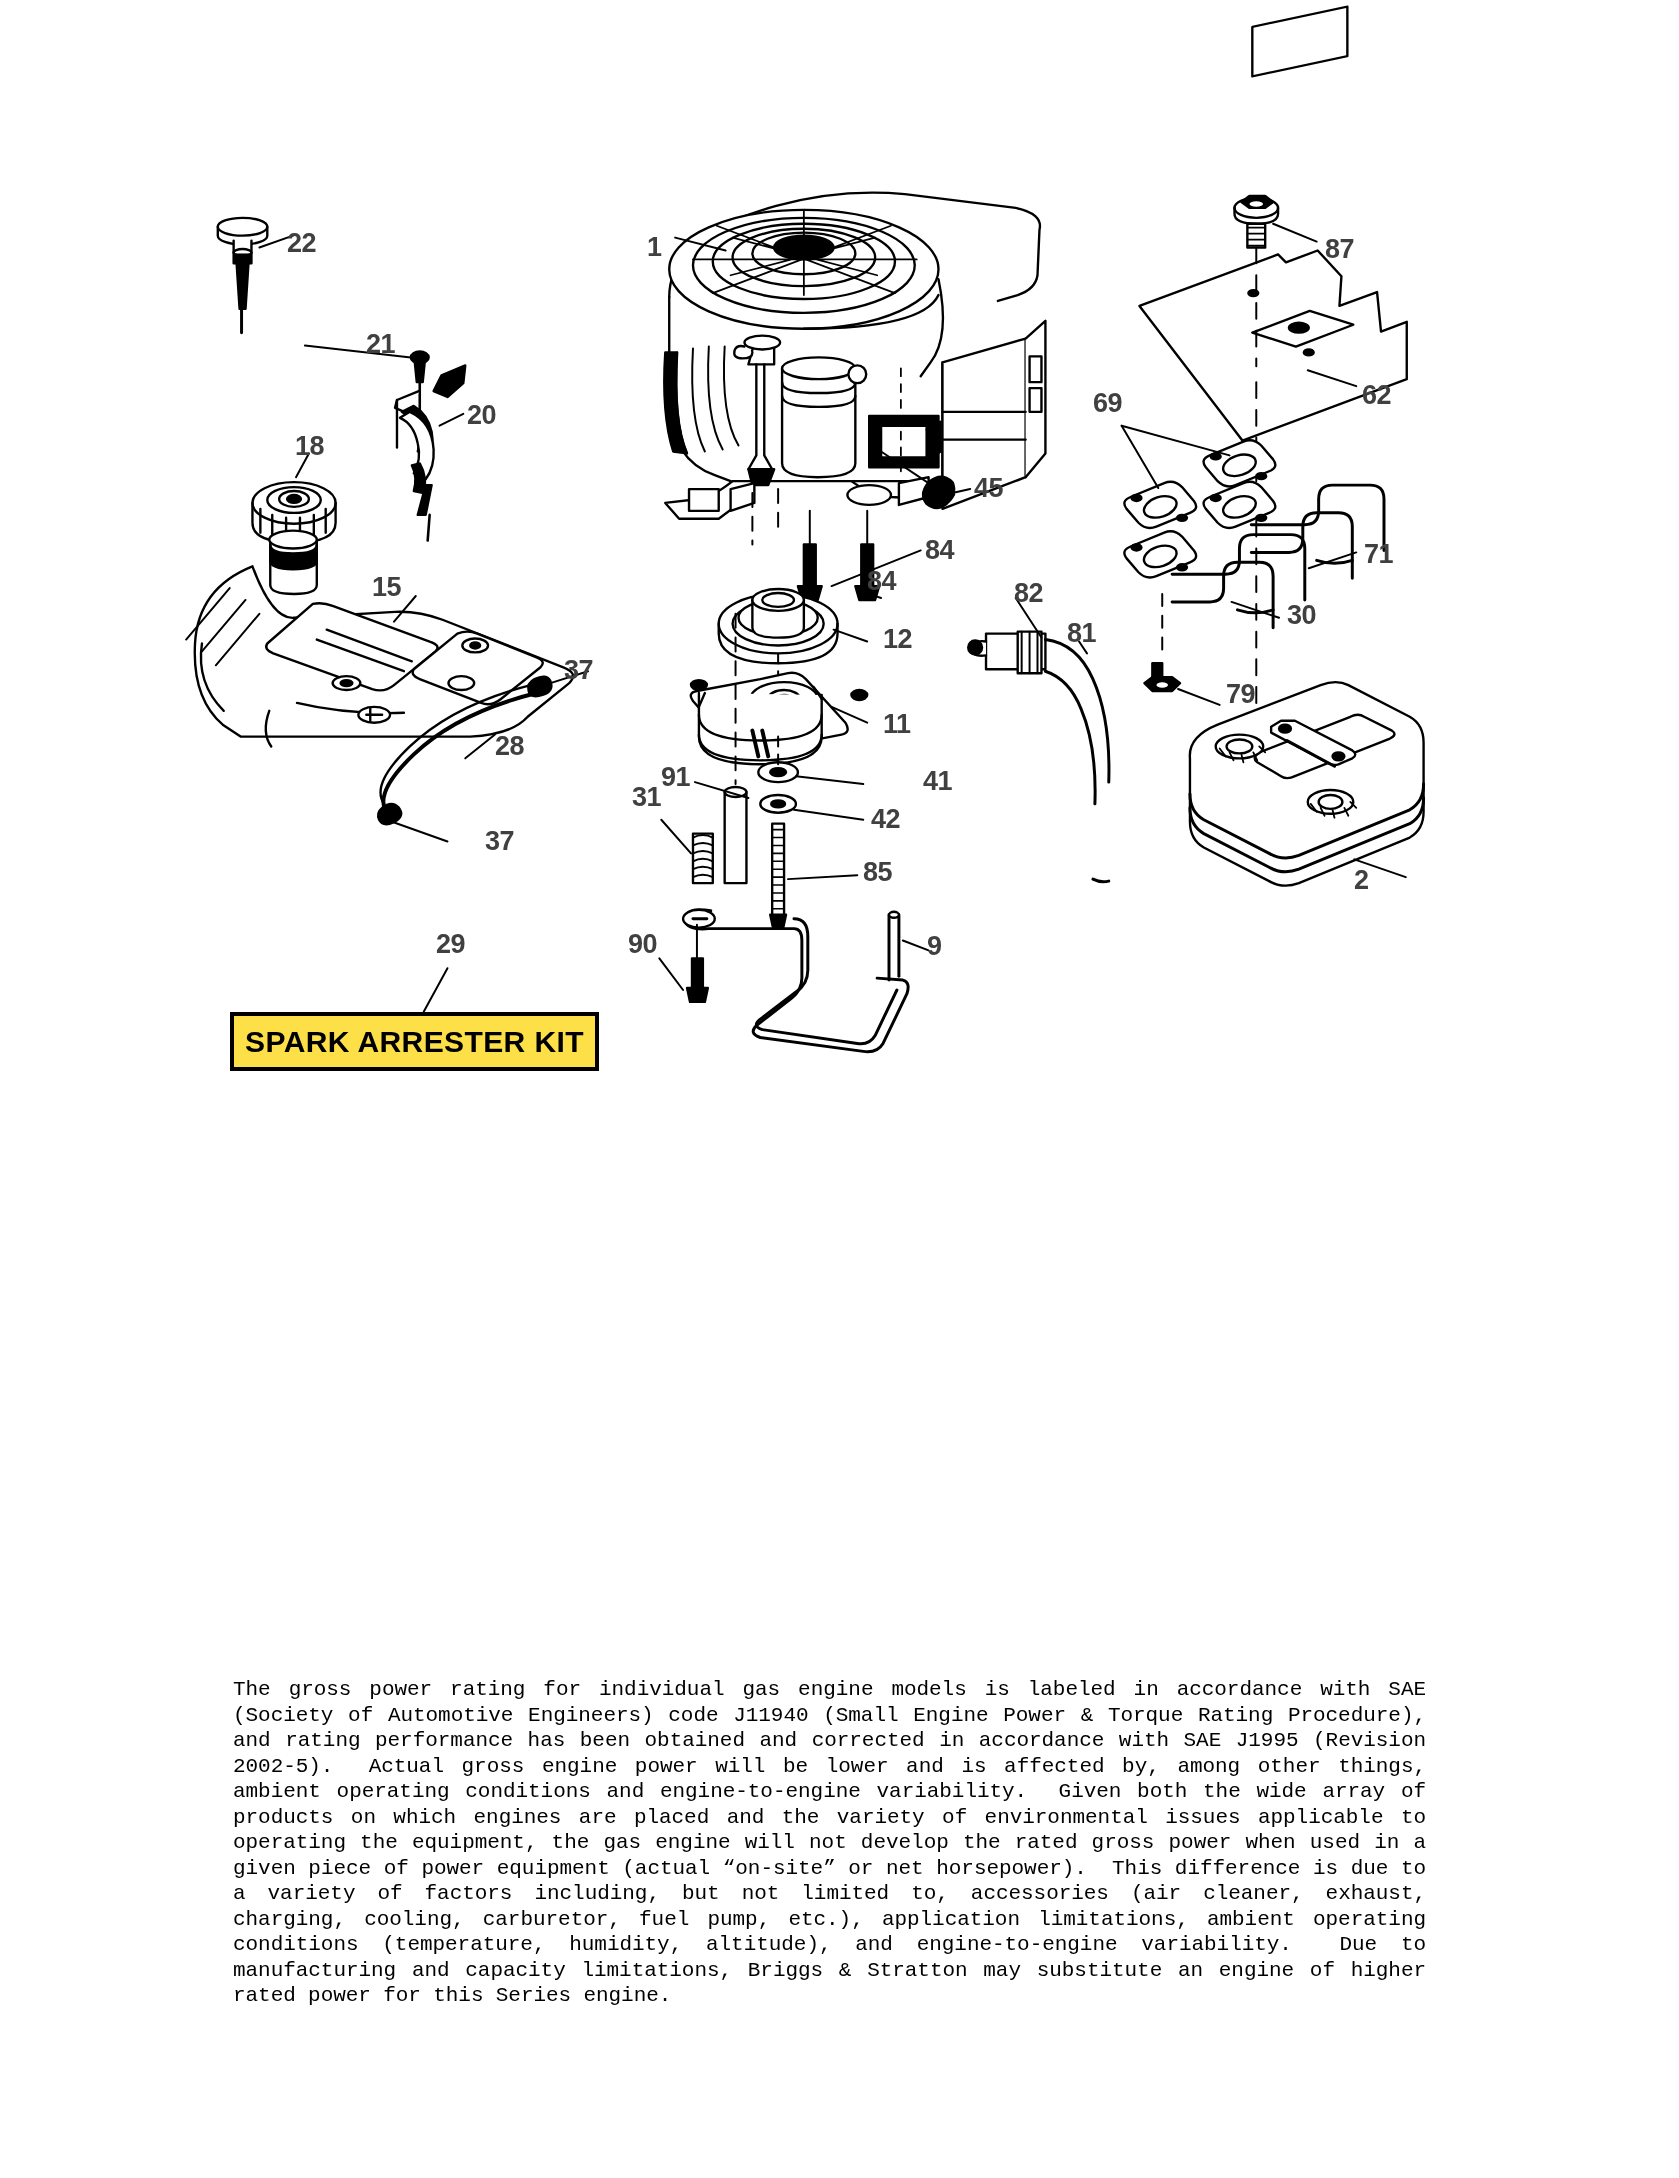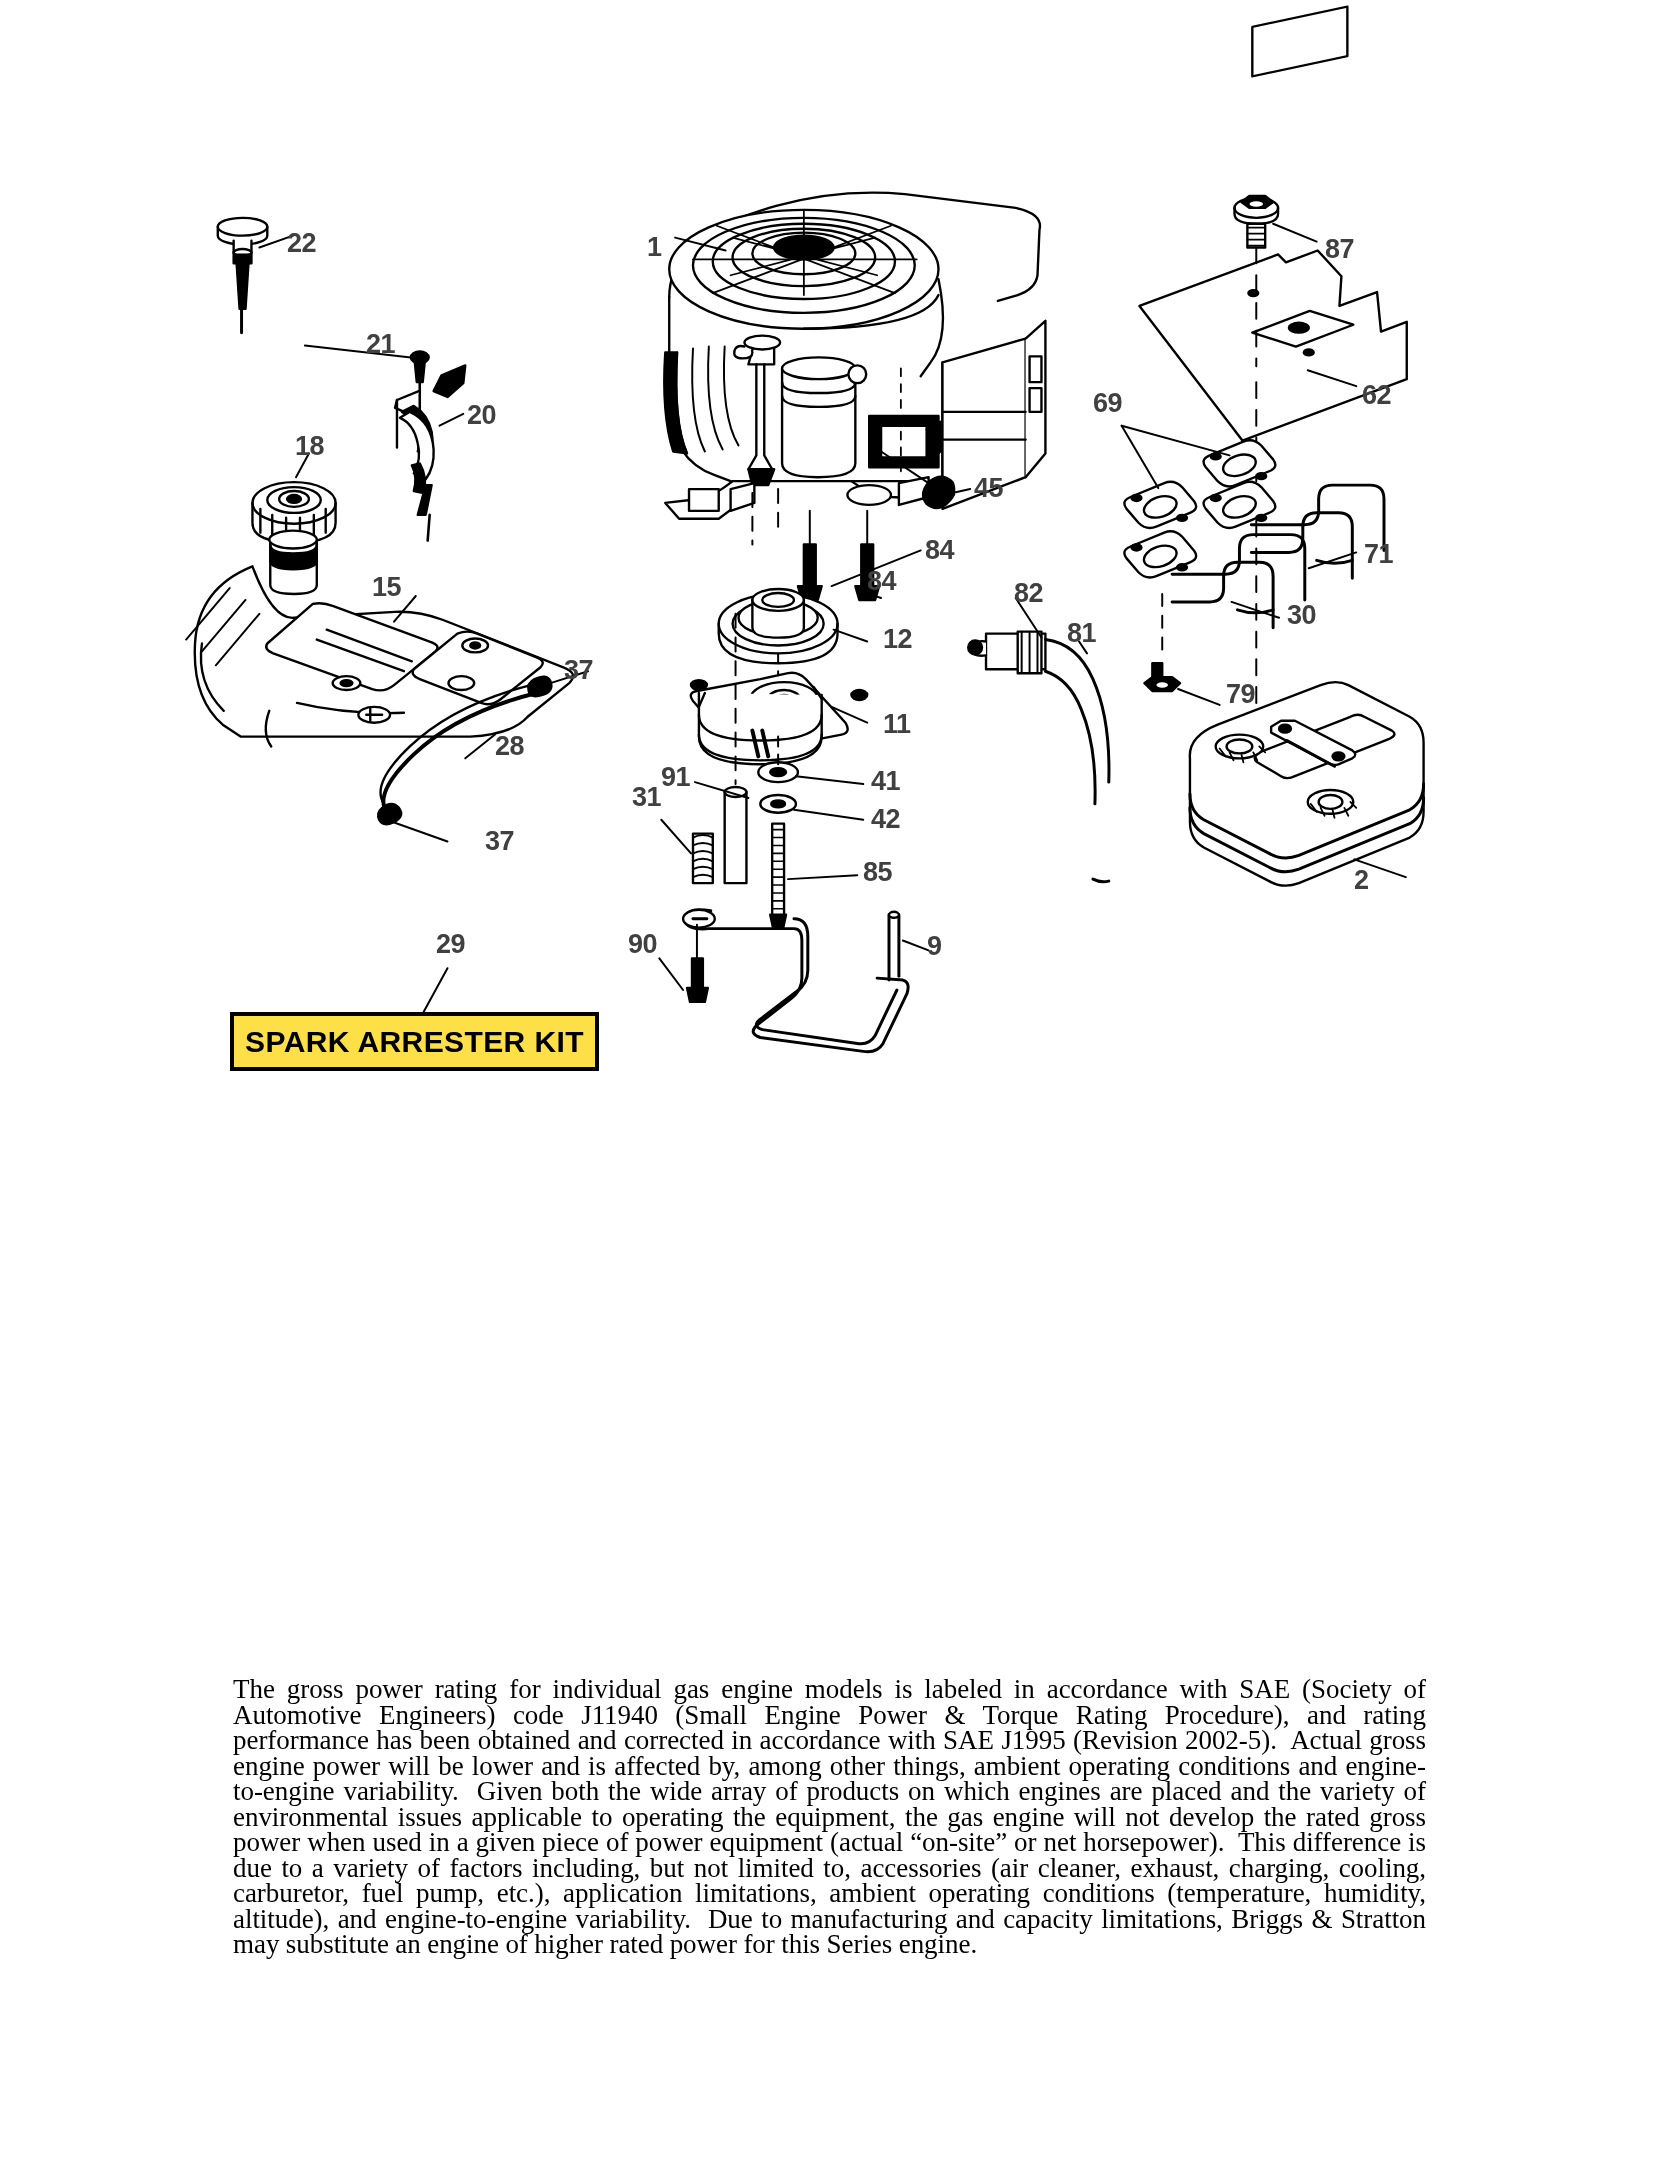--- a/index.html
+++ b/index.html
@@ -63,22 +63,22 @@
     width: 1193px;
   }
   #power-rating-title {
     font-family: "Liberation Sans", sans-serif;
     font-weight: bold;
     font-size: 21px;
     letter-spacing: 0.1px;
     margin: 0 0 26px 0;
   }
   #power-rating-body {
-    font-family: Liberation Serif, serif;
-    font-size: 27px;
+    font-family: Liberation Mono, monospace;
+    font-size: 21px;
     line-height: 25.5px;
     text-align: justify;
     margin: 0;
     white-space: pre-wrap;
     word-spacing: -0.2px;
     letter-spacing: -0.05px;
   }
 </style>
 </head>
 <body>
@@ -540,21 +540,21 @@
 <div class="callout" style="left:495px; top:733px;">28</div>
 <div class="callout" style="left:485px; top:828px;">37</div>
 <div class="callout" style="left:647px; top:234px;">1</div>
 <div class="callout" style="left:974px; top:475px;">45</div>
 <div class="callout" style="left:925px; top:537px;">84</div>
 <div class="callout" style="left:867px; top:568px;">84</div>
 <div class="callout" style="left:883px; top:626px;">12</div>
 <div class="callout" style="left:883px; top:711px;">11</div>
 <div class="callout" style="left:661px; top:764px;">91</div>
 <div class="callout" style="left:632px; top:784px;">31</div>
-<div class="callout" style="left:871px; top:768px;">41</div>
+<div class="callout" style="left:923px; top:768px;">41</div>
 <div class="callout" style="left:871px; top:806px;">42</div>
 <div class="callout" style="left:863px; top:859px;">85</div>
 <div class="callout" style="left:628px; top:931px;">90</div>
 <div class="callout" style="left:927px; top:933px;">9</div>
 <div class="callout" style="left:1014px; top:580px;">82</div>
 <div class="callout" style="left:1067px; top:620px;">81</div>
 <div class="callout" style="left:1325px; top:236px;">87</div>
 <div class="callout" style="left:1362px; top:382px;">62</div>
 <div class="callout" style="left:1093px; top:390px;">69</div>
 <div class="callout" style="left:1364px; top:541px;">71</div>

